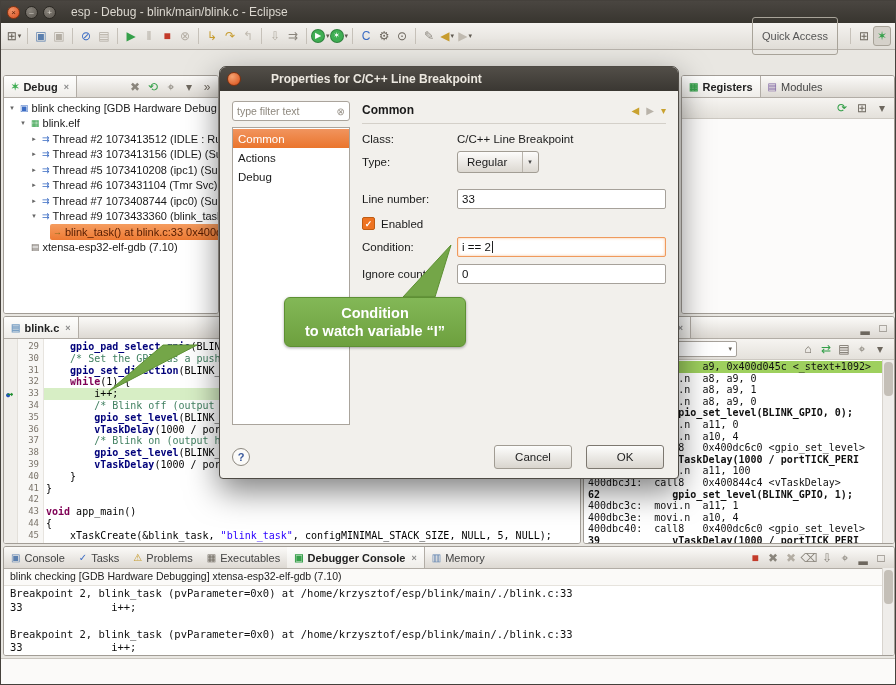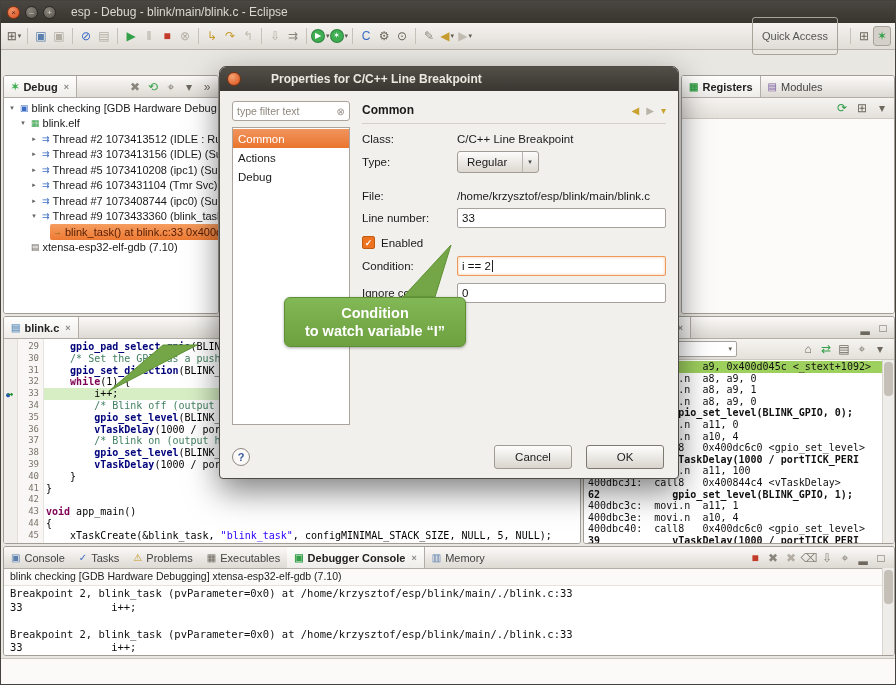--- a/index.html
+++ b/index.html
@@ -579,24 +579,20 @@
         <span class="flabel">Class:</span>
         <span>C/C++ Line Breakpoint</span>
       </div>
       <div class="frow tall">
         <span class="flabel">Type:</span>
         <span class="dd">
           <span>Regular</span>
           <span class="ddarr">▾</span>
         </span>
       </div>
-      <div class="frow">
-        <span class="flabel">File:</span>
-        <span>/home/krzysztof/esp/blink/main/blink.c</span>
-      </div>
       <div class="frow inp-row">
         <span class="flabel">Line number:</span>
         <span class="inp">
           <span>33</span>
         </span>
       </div>
       <div class="frow" style="height:15px;margin-bottom:6px">
         <span class="cb">✓</span>
         <span>Enabled</span>
       </div>

